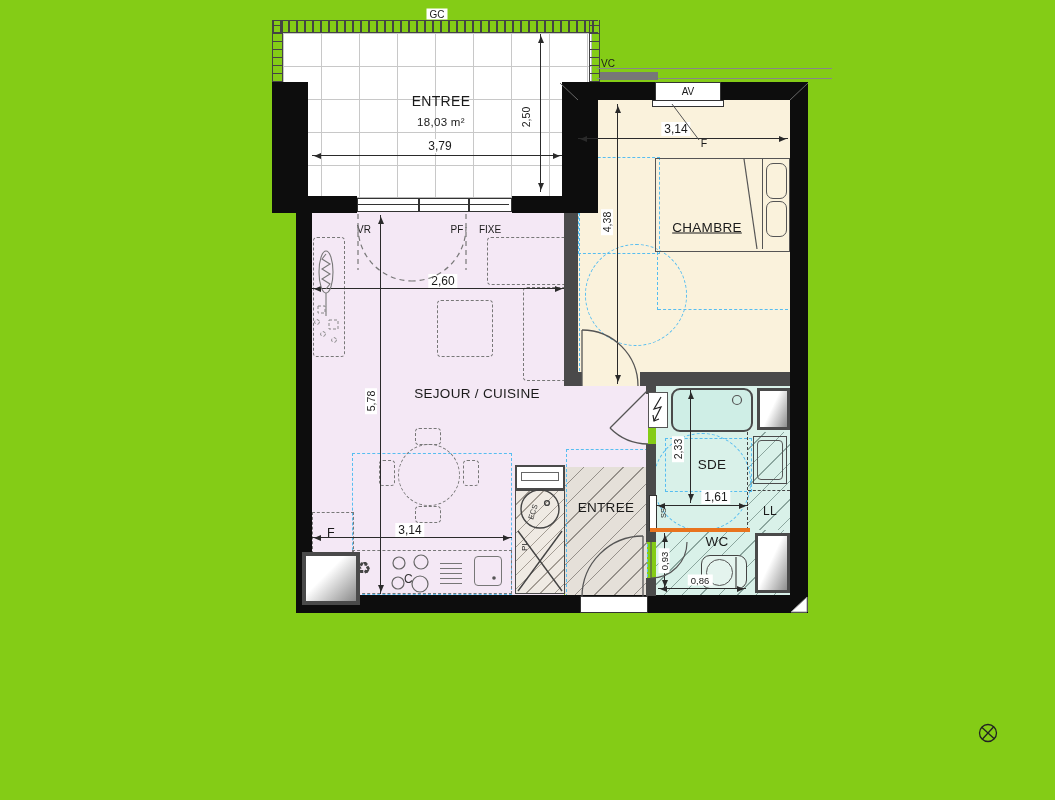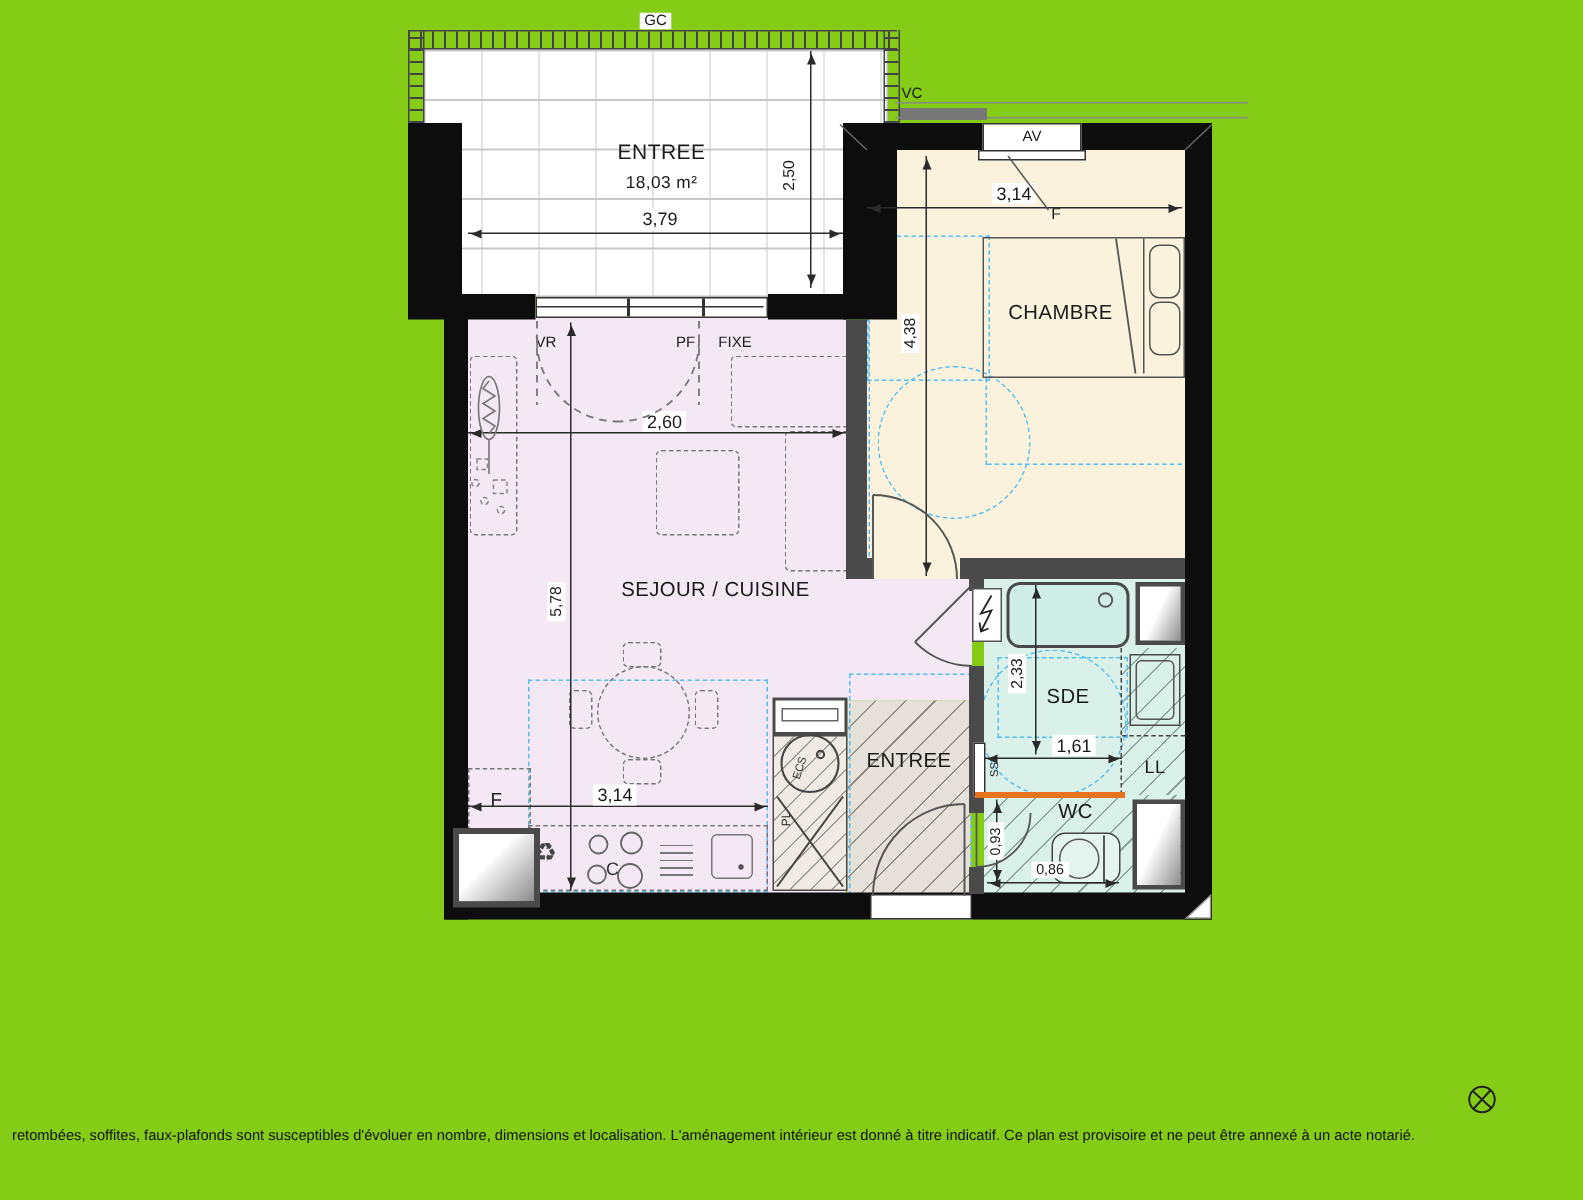--- a/index.html
+++ b/index.html
@@ -111,21 +111,21 @@
   <div class="orange" style="left:650px;top:528px;width:100px;height:4px;"></div>
 
   <div class="abs" style="left:597px;top:68px;width:235px;height:1px;background:#888;z-index:6;"></div>
   <div class="abs" style="left:597px;top:78px;width:235px;height:1px;background:#888;z-index:6;"></div>
   <div class="abs" style="left:600px;top:72px;width:58px;height:8px;background:#777;z-index:7;"></div>
   <div class="slab nobg" style="left:608px;top:63px;">VC</div>
   <div class="win" style="left:655px;top:82px;width:64px;height:17px;line-height:17px;text-align:center;font-size:10px;">AV</div>
   <div class="win" style="left:652px;top:100px;width:70px;height:5px;"></div>
   <div class="slab" style="left:704px;top:143px;background:none;font-size:10.5px;">F</div>
 
-  <div class="rlab" style="left:707px;top:208px;">CHAMBRE</div>
+  <div class="rlab" style="left:707px;top:227px;text-decoration:underline;">CHAMBRE</div>
   <div class="dh" style="left:578px;top:138px;width:210px;"></div>
   <div class="hlab" style="left:676px;top:129px;">3,14</div>
   <div class="dv" style="left:617px;top:104px;height:280px;"></div>
   <div class="vlab" style="left:607px;top:222px;">4,38</div>
 
   <div class="abs" style="left:655px;top:158px;width:133px;height:92px;border:1.5px solid #555;z-index:12;"></div>
   <div class="abs" style="left:762px;top:159px;width:0;height:90px;border-left:1.5px solid #555;z-index:12;"></div>
   <div class="abs" style="left:766px;top:163px;width:19px;height:34px;border:1.5px solid #555;border-radius:7px;z-index:12;"></div>
   <div class="abs" style="left:766px;top:201px;width:19px;height:34px;border:1.5px solid #555;border-radius:7px;z-index:12;"></div>
 
@@ -283,16 +283,15 @@
     <polygon points="791,612 807,612 807,597" fill="#fff" stroke="#999" stroke-width="1"></polygon>
 
     <g stroke="#222" fill="none" stroke-width="1.3">
       <circle cx="988" cy="733" r="8.5"></circle>
       <line x1="982" y1="727.5" x2="994" y2="738.5"></line>
       <line x1="993.5" y1="727" x2="982.5" y2="739"></line>
     </g>
   </svg>
 
   <div id="nota">
-    <div>retombées, soffites, faux-plafonds sont susceptibles d'évoluer en nombre, dimensions et localisation. L'aménagement intérieur est donné à titre indicatif. Ce plan est provisoire et ne peut être annexé à un acte notarié.</div>
   </div>
 
 </div>
 
 </body></html>

